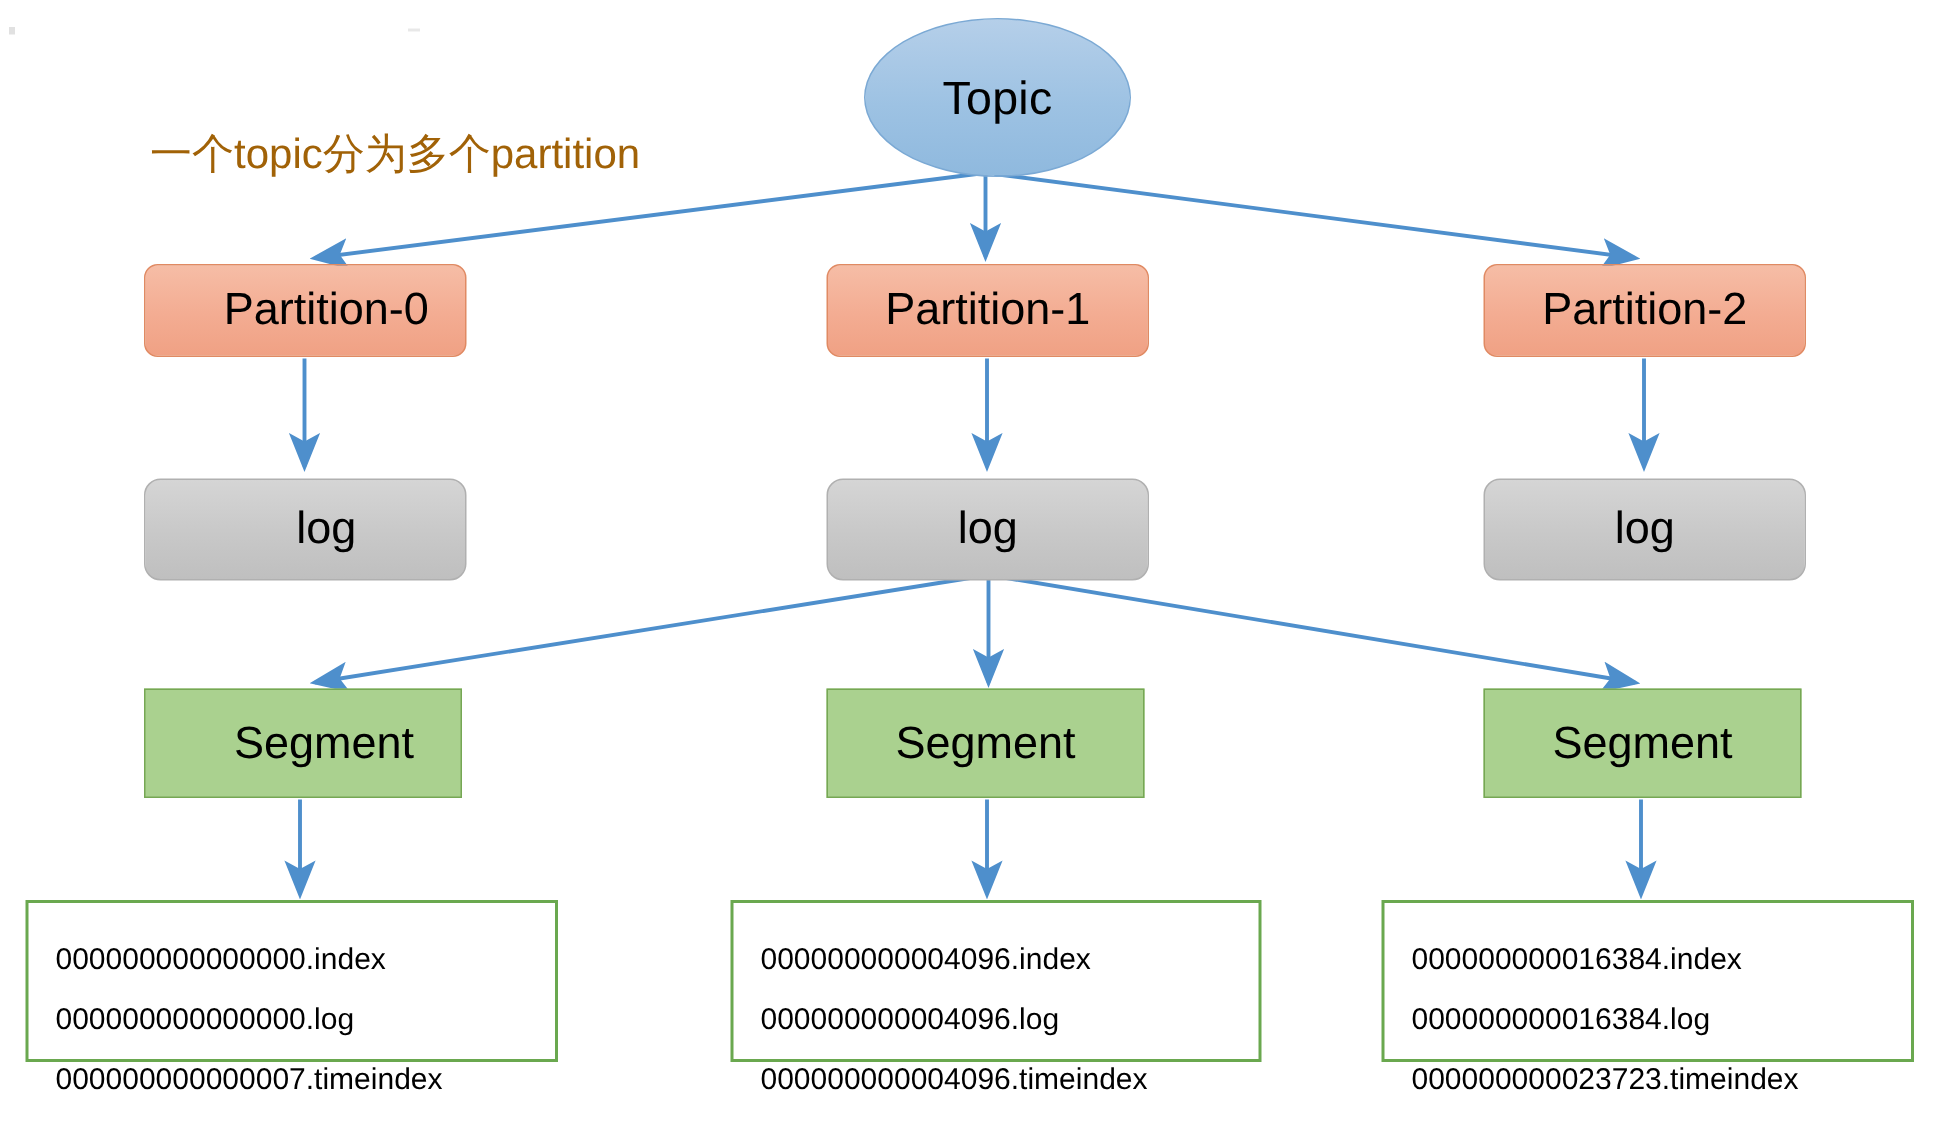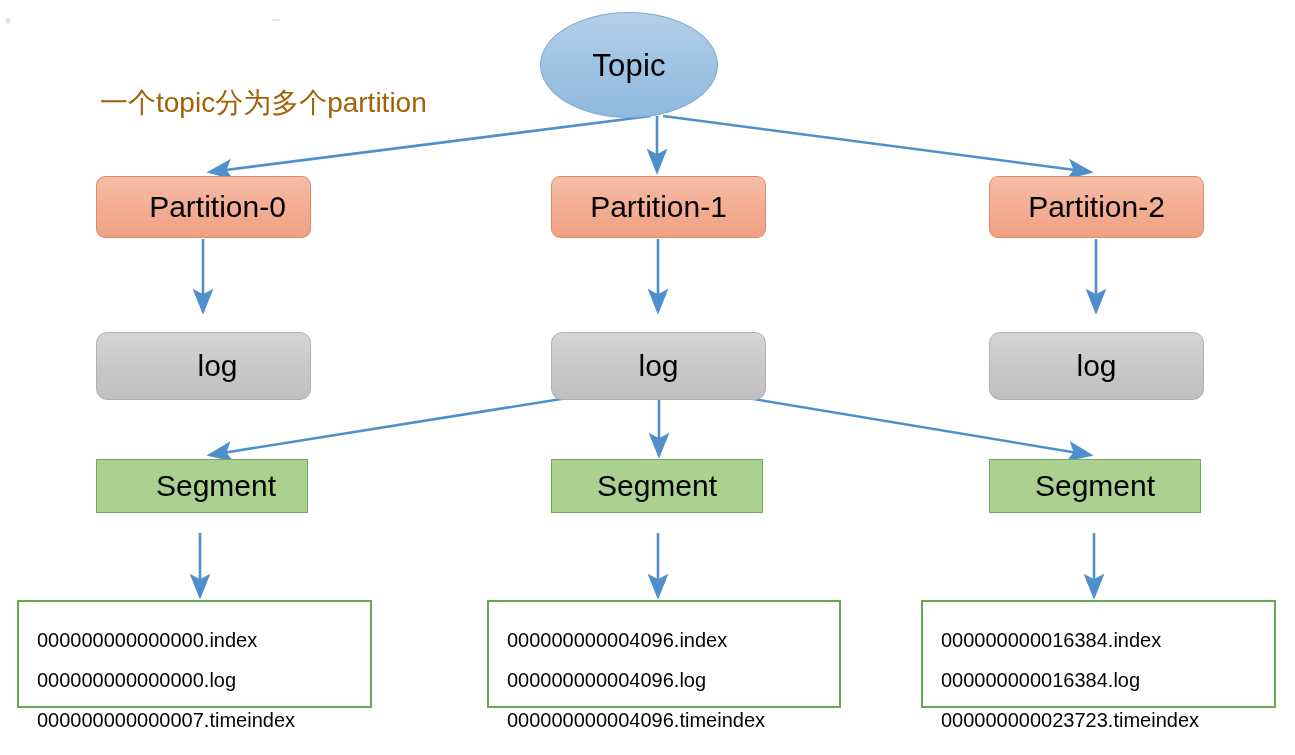--- a/index.html
+++ b/index.html
@@ -22,21 +22,21 @@
     left: 0;
     top: 0;
     width: 1295px;
     height: 755px;
     pointer-events: none;
   }
 
   
   .topic-node {
     position: absolute;
-    left: 540px;
+    left: 576px;
     top: 12px;
     width: 178px;
     height: 106px;
     border-radius: 50%;
     background: linear-gradient(180deg, #b5cfe9 0%, #9dc2e3 55%, #8fb9de 100%);
     border: 1px solid #7ba9d4;
     display: flex;
     align-items: center;
     justify-content: center;
     box-sizing: border-box;
@@ -89,21 +89,21 @@
   }
   .partition-node .label {
     font-size: 30px;
     color: #000000;
     line-height: 1;
   }
 
   
   .log-node {
     position: absolute;
-    top: 332px;
+    top: 319px;
     width: 215px;
     height: 68px;
     border-radius: 11px;
     background: linear-gradient(180deg, #d5d5d5 0%, #c8c8c8 55%, #bfbfbf 100%);
     border: 1px solid #b0b0b0;
     display: flex;
     align-items: center;
     justify-content: center;
     box-sizing: border-box;
     z-index: 3;
@@ -112,21 +112,21 @@
     font-size: 30px;
     color: #000000;
     line-height: 1;
   }
 
   
   .segment-node {
     position: absolute;
     top: 459px;
     width: 212px;
-    height: 54px;
+    height: 73px;
     background: #aad18f;
     border: 1px solid #76a754;
     display: flex;
     align-items: center;
     justify-content: center;
     box-sizing: border-box;
     z-index: 3;
   }
   .segment-node .label {
     font-size: 30px;

